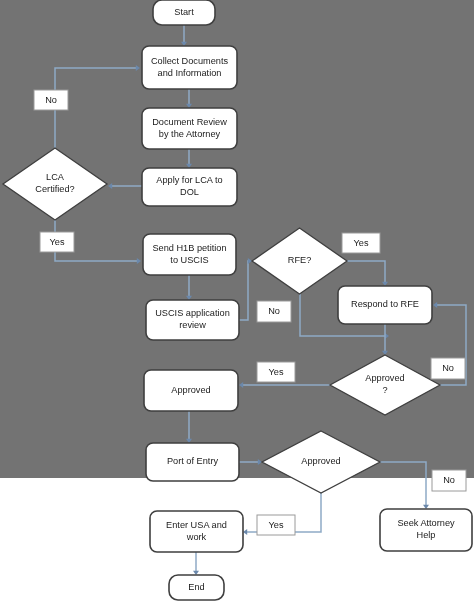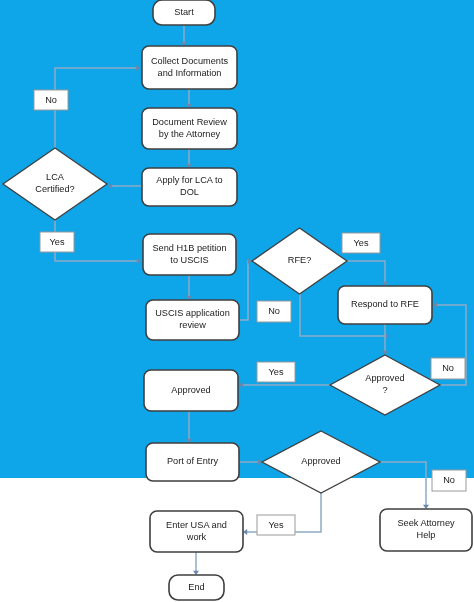--- a/index.html
+++ b/index.html
@@ -10,21 +10,21 @@
   body {
     width: 474px;
     height: 602px;
     font-family: "Liberation Sans", sans-serif;
     overflow: hidden;
   }
   #flowchart-root {
     position: relative;
     width: 474px;
     height: 478px;
-    background: #0ea5e9;
+    background: #737373;
   }
   svg#flow-svg {
     display: block;
     width: 474px;
     height: 602px;
   }
   .node-shape {
     fill: #ffffff;
     stroke: #3f3f3f;
     stroke-width: 1.6;

